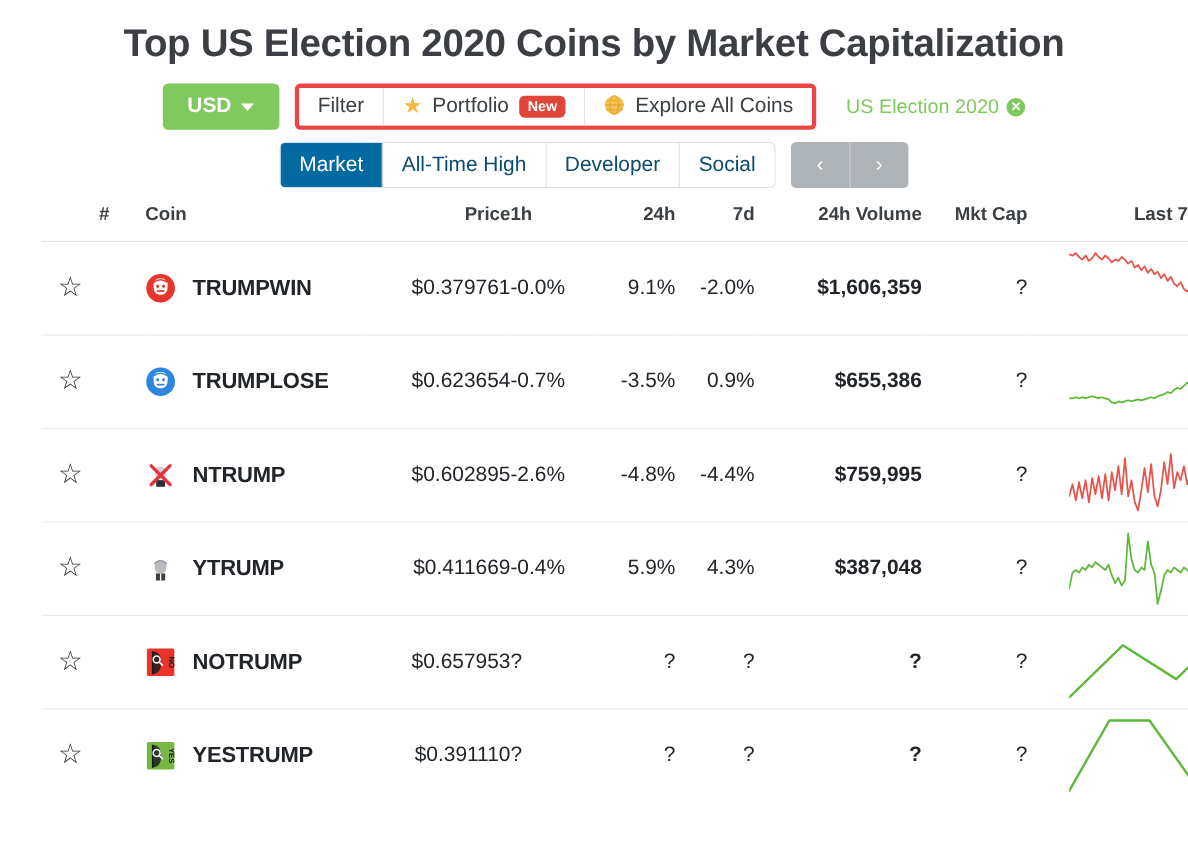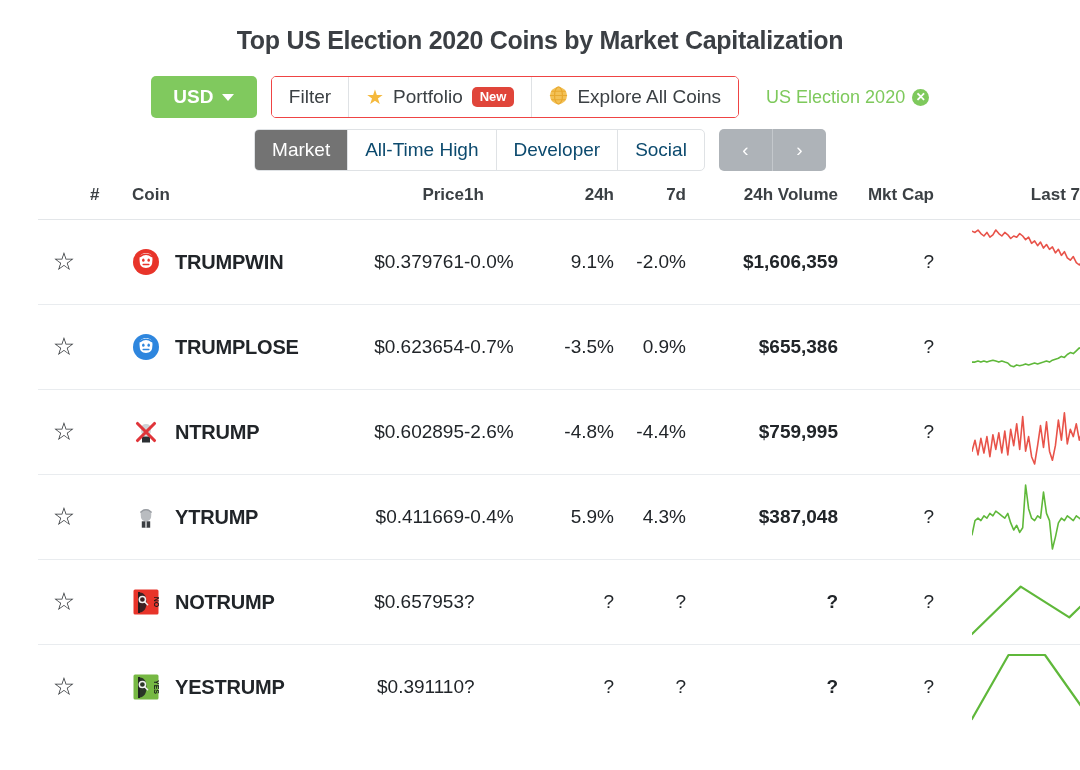--- a/index.html
+++ b/index.html
@@ -17,21 +17,21 @@
   }
   .page {
     position: relative;
     width: 1080px;
     height: 770px;
   }
 
   
   .page-title {
     text-align: center;
-    font-size: 25px;
+    font-size: 35px;
     font-weight: 700;
     color: #3b3f44;
     letter-spacing: -0.3px;
     margin: 0;
     padding-top: 20px;
     line-height: 40px;
   }
 
   
   .toolbar {
@@ -59,21 +59,21 @@
   .caret-down {
     width: 0; height: 0;
     border-left: 6px solid transparent;
     border-right: 6px solid transparent;
     border-top: 7px solid #ffffff;
     display: inline-block;
   }
   .btn-group {
     display: flex;
     margin-left: 14px;
-    border: 1px solid #ef4444;
+    border: 4px solid #ef4444;
     border-radius: 5px;
     background: #ffffff;
     overflow: hidden;
   }
   .btn-group > .gbtn {
     display: flex;
     align-items: center;
     gap: 9px;
     padding: 0 17px;
     font-size: 19px;
@@ -146,21 +146,21 @@
     align-items: center;
     padding: 0 17px;
     font-size: 19px;
     color: #0c4a6e;
     border-right: 1px solid #dfe2e5;
     cursor: pointer;
     white-space: nowrap;
   }
   .tab:last-child { border-right: none; }
   .tab.active {
-    background: #737373;
+    background: #0369a1;
     color: #ffffff;
     font-weight: 500;
     justify-content: center;
   }
   .pager {
     display: flex;
     margin-left: 14px;
     border-radius: 5px;
     overflow: hidden;
   }

